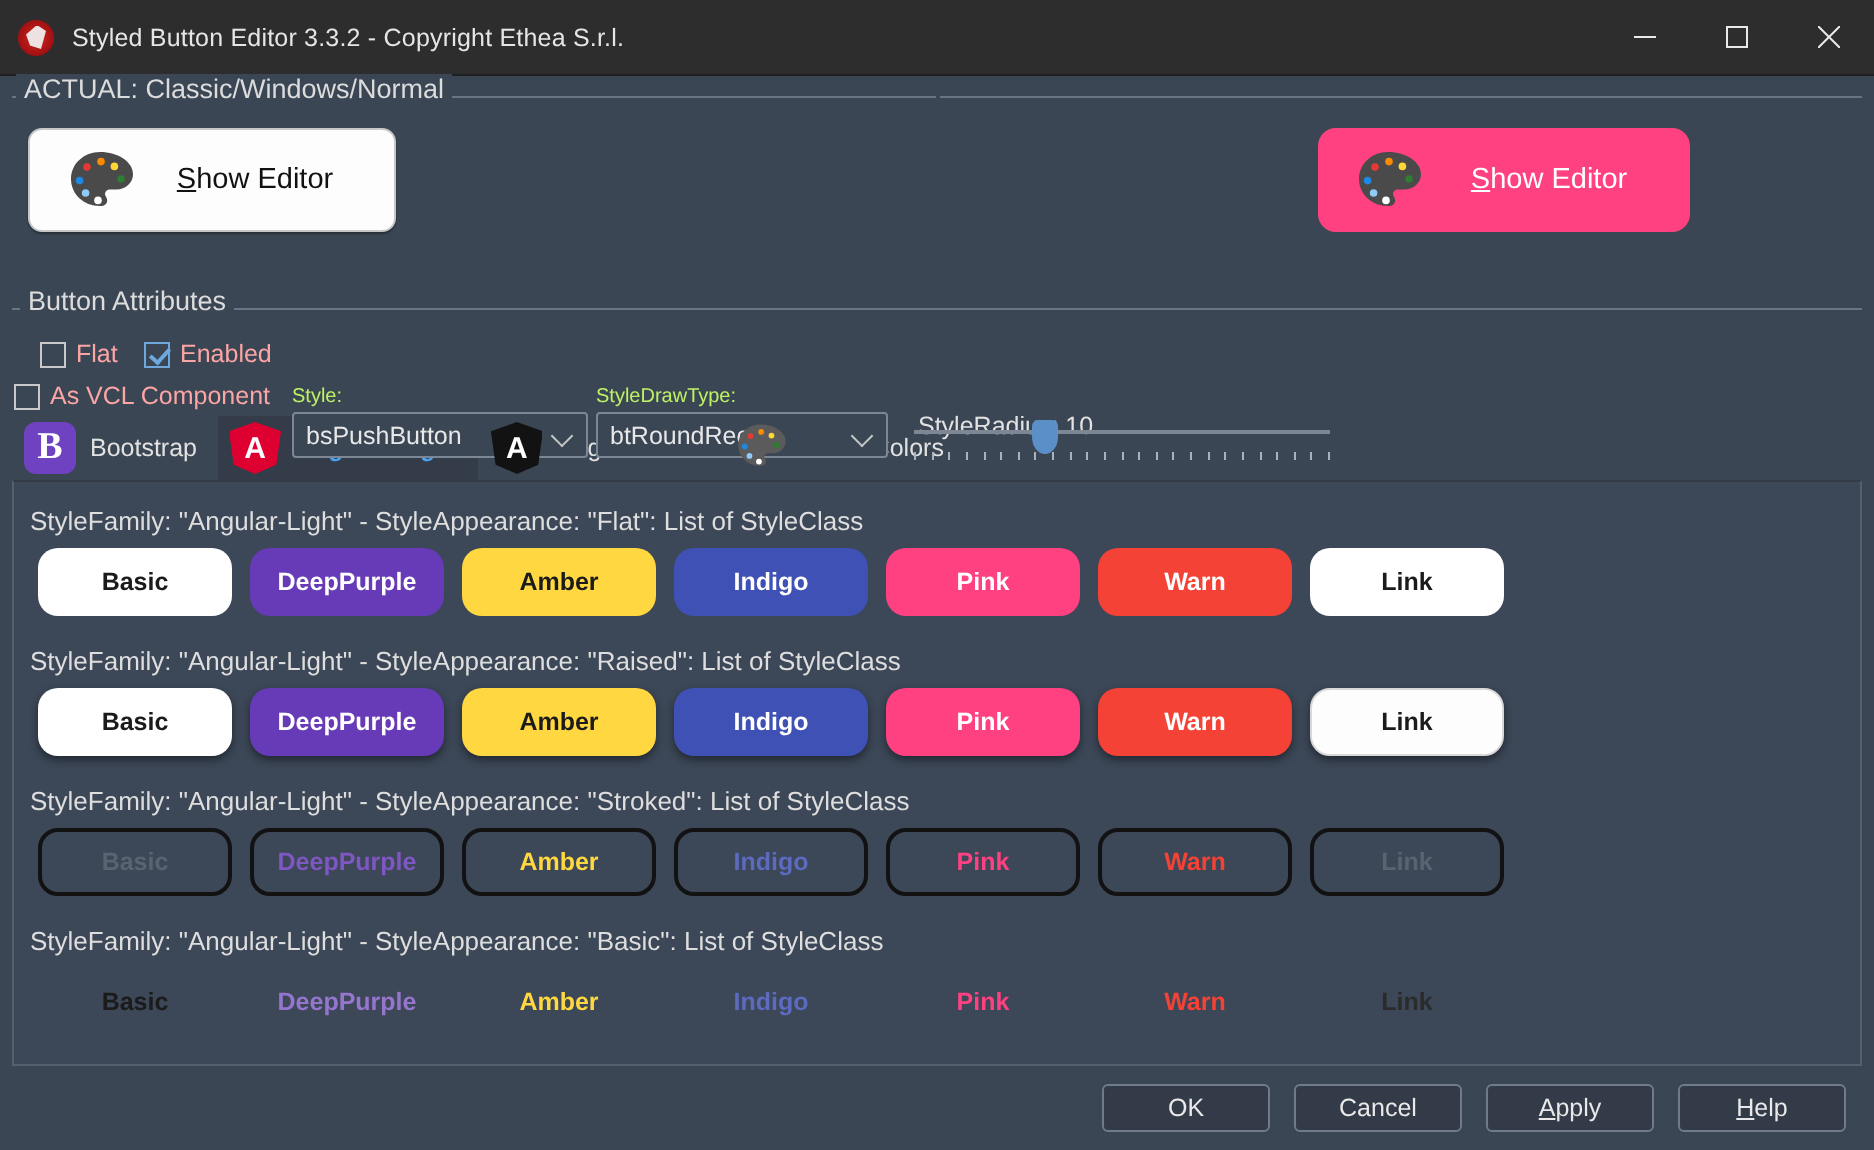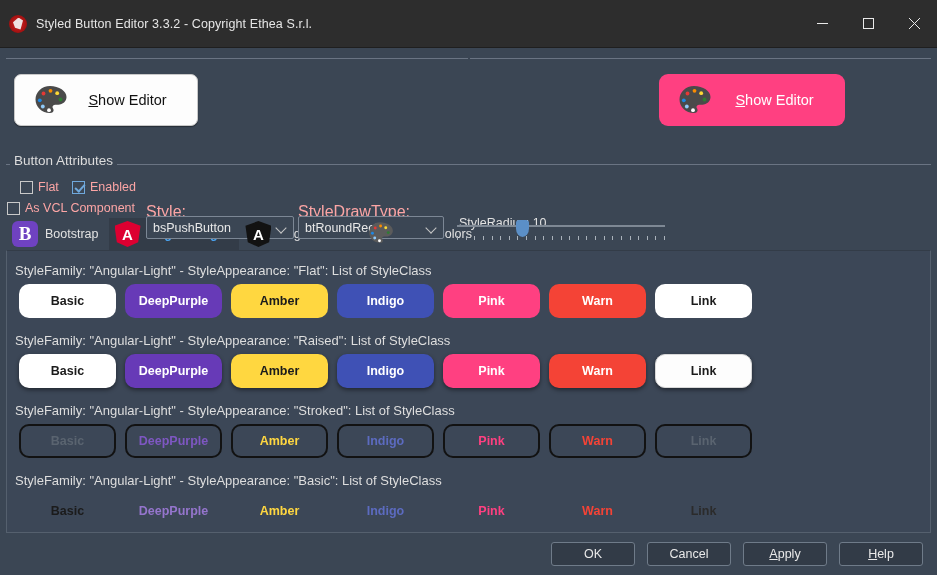--- a/index.html
+++ b/index.html
@@ -13,21 +13,21 @@
   
   #window {
     position: relative;
     width: 937px; height: 575px;
     background: #3b4654;
     display: flex; flex-direction: column;
   }
 
   
   #titlebar {
-    height: 48px;
+    height: 38px;
     background: #2d2d2d;
     display: flex; align-items: center;
     flex: 0 0 auto;
     border-bottom: 1px solid #1f1f1f;
   }
   #app-icon {
     width: 18px; height: 18px;
     margin-left: 9px; margin-right: 9px;
     border-radius: 50%;
     background: radial-gradient(circle at 50% 50%, #d42424 0%, #a01010 70%, #7d0c0c 100%);
@@ -154,21 +154,21 @@
     left: 3.5px; top: 0.5px; width: 4px; height: 8px;
     border: solid #6fa8dc; border-width: 0 2px 2px 0;
     transform: rotate(42deg);
   }
   #chk-flat { left: 14px; top: 26px; }
   #chk-enabled { left: 66px; top: 26px; }
   #chk-vcl { left: 1px; top: 47px; }
 
   .field-label {
     position: absolute;
-    color: #fca5a5; font-size: 16px;
+    color: #bef264; font-size: 10px;
     white-space: nowrap;
   }
   .combo {
     position: absolute;
     height: 23px;
     background: #3b4654;
     border: 1px solid #7c8characters;
     border: 1px solid #7c8795;
     border-radius: 2px;
     display: flex; align-items: center;
@@ -357,20 +357,21 @@
       </div>
     </div>
   </div>
 
   <div id="body-area">
 
     <div id="top-groups">
 
       <div class="groupbox" id="gb-actual">
         <div class="gb-line"></div>
+        <span class="gb-caption">ACTUAL: Classic/Windows/Normal</span>
         <div id="btn-show-editor-actual">
           <span class="palette">
             <svg width="34" height="30" viewBox="0 0 34 30">
               <path d="M16 1C7.8 1 1.5 7 1.5 14.5S7.8 28 16 28c2.3 0 3.6-1.2 3.6-2.8 0-1.4-1.1-2-1.1-3.2 0-1.3 1.1-2.3 2.6-2.3h3.1c4.6 0 8.3-3.3 8.3-7.6C32.5 6 25.1 1 16 1z" fill="#4a4a4a"></path>
               <circle cx="9.5" cy="8.5" r="1.9" fill="#e53935"></circle>
               <circle cx="16.5" cy="5.8" r="1.9" fill="#fb8c00"></circle>
               <circle cx="23.2" cy="8.2" r="1.9" fill="#fdd835"></circle>
               <circle cx="26.5" cy="14.5" r="1.9" fill="#2e7d32"></circle>
               <circle cx="5.8" cy="15.3" r="1.9" fill="#1e88e5"></circle>
               <circle cx="8.8" cy="21.5" r="1.9" fill="#90caf9"></circle>

